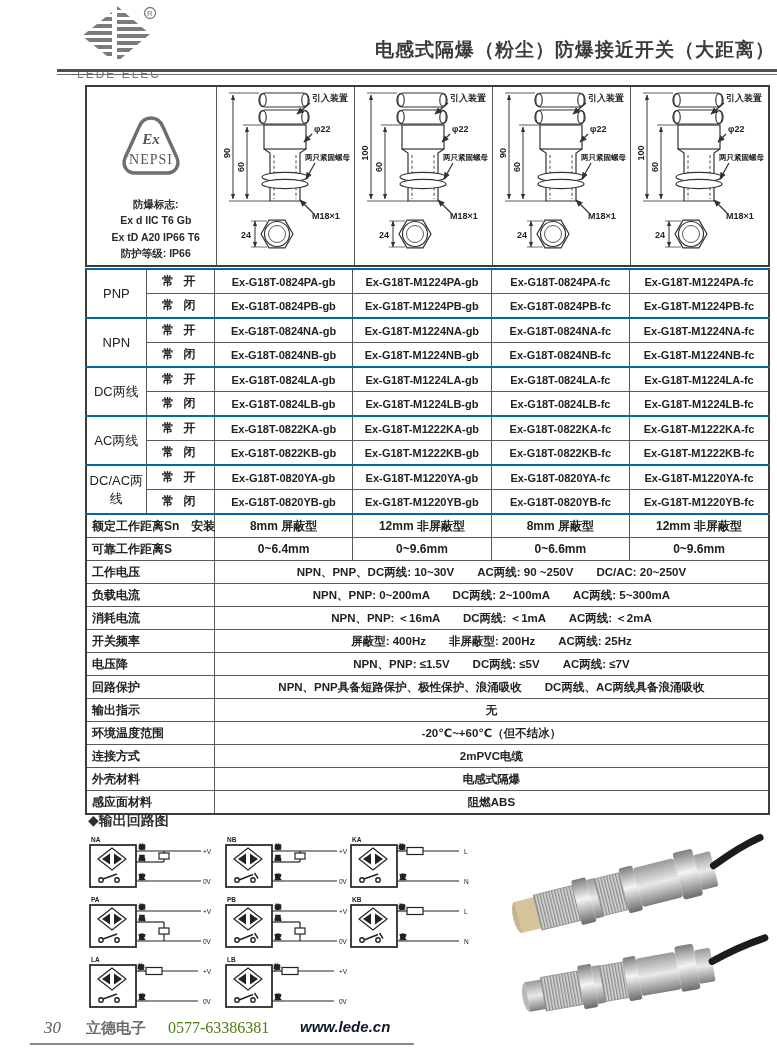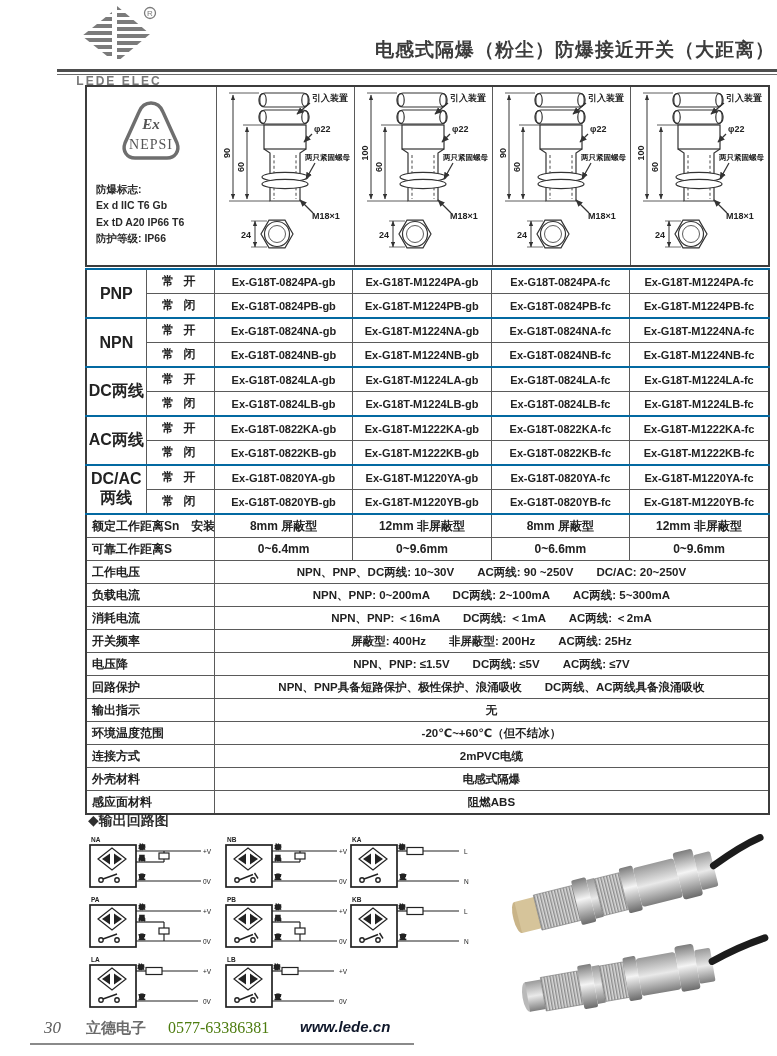--- a/index.html
+++ b/index.html
@@ -3,45 +3,45 @@
 <meta charset="utf-8">
 <style>
   html,body{margin:0;padding:0;}
   body{
     width:777px;height:1056px;position:relative;background:#ffffff;
     font-family:"Liberation Sans","DejaVu Sans",sans-serif;color:#222;
     overflow:hidden;
   }
   
   .logo-wrap{position:absolute;left:64px;top:6px;width:110px;text-align:center;}
-  .logo-text{font-size:12px;font-weight:bold;letter-spacing:2px;color:#787878;margin-top:8px;}
+  .logo-text{font-size:12px;font-weight:normal;letter-spacing:2px;color:#787878;margin-top:1px;}
   .page-title{
     position:absolute;right:2px;top:37px;font-family:"Liberation Serif","DejaVu Serif",serif;
     font-size:19px;font-weight:600;color:#3c3c3c;letter-spacing:1px;white-space:nowrap;
   }
   .title-rule{position:absolute;left:57px;right:0;top:69px;height:2px;
     border-top:3px solid #4e4e4e;border-bottom:1px solid #6a6a6a;}
   
   .tbl{border-collapse:collapse;table-layout:fixed;position:absolute;left:85px;background:#fff;}
   .tbl td{border:1px solid #5a5a5a;text-align:center;vertical-align:middle;padding:0;overflow:hidden;}
   #drawings-table{top:85px;width:685px;border:2px solid #3c3c3c;}
   #drawings-table td{height:176px;vertical-align:top;}
   #main-table{top:268px;width:685px;border:2px solid #3c3c3c;}
   #main-table tr.mrow td{height:23px;}
   #main-table tr.srow td{height:22px;}
   .group-top td{border-top:2px solid #0369a1;}
-  .cat-cell{font-weight:bold;font-size:16px;}
+  .cat-cell{font-weight:normal;font-size:13px;}
   .oc-cell{font-weight:bold;font-size:12px;letter-spacing:3px;}
   .model-cell{font-weight:bold;font-size:11px;white-space:nowrap;}
   .spec-label{font-weight:bold;font-size:12px;text-align:left !important;padding-left:5px !important;white-space:nowrap;}
   .spec-val{font-weight:bold;font-size:12px;margin-top:45px;}
   .spec-wide{font-weight:bold;font-size:11.5px;white-space:nowrap;}
   
-  .cert-inner{padding-top:12px;}
-  .cert-lines{margin:14px 0 0 9px;text-align:left;font-size:10.5px;font-weight:bold;line-height:1.55;color:#2a2a2a;white-space:nowrap;}
+  .cert-inner{padding-top:27px;}
+  .cert-lines{margin:14px 0 0 9px;text-align:center;font-size:10.5px;font-weight:bold;line-height:1.55;color:#2a2a2a;white-space:nowrap;}
   
   .out-title{position:absolute;left:88px;top:812px;font-family:"Liberation Serif","DejaVu Serif",serif;
     font-size:14px;font-weight:bold;color:#2e2e2e;}
   .circuit{position:absolute;}
   
   .footer{position:absolute;top:1014px;left:0;width:646px;height:40px;color:#5d5d5d;}
   .footer span{position:absolute;white-space:nowrap;}
   .f-page{left:44px;top:4px;font-family:"Liberation Serif","DejaVu Serif",serif;font-style:italic;font-size:17px;}
   .f-company{left:86px;top:5px;font-size:15px;font-weight:bold;color:#6a6a6a;}
   .f-phone{left:168px;top:5px;font-family:"Liberation Serif","DejaVu Serif",serif;font-size:16px;color:#4d7c0f;}

